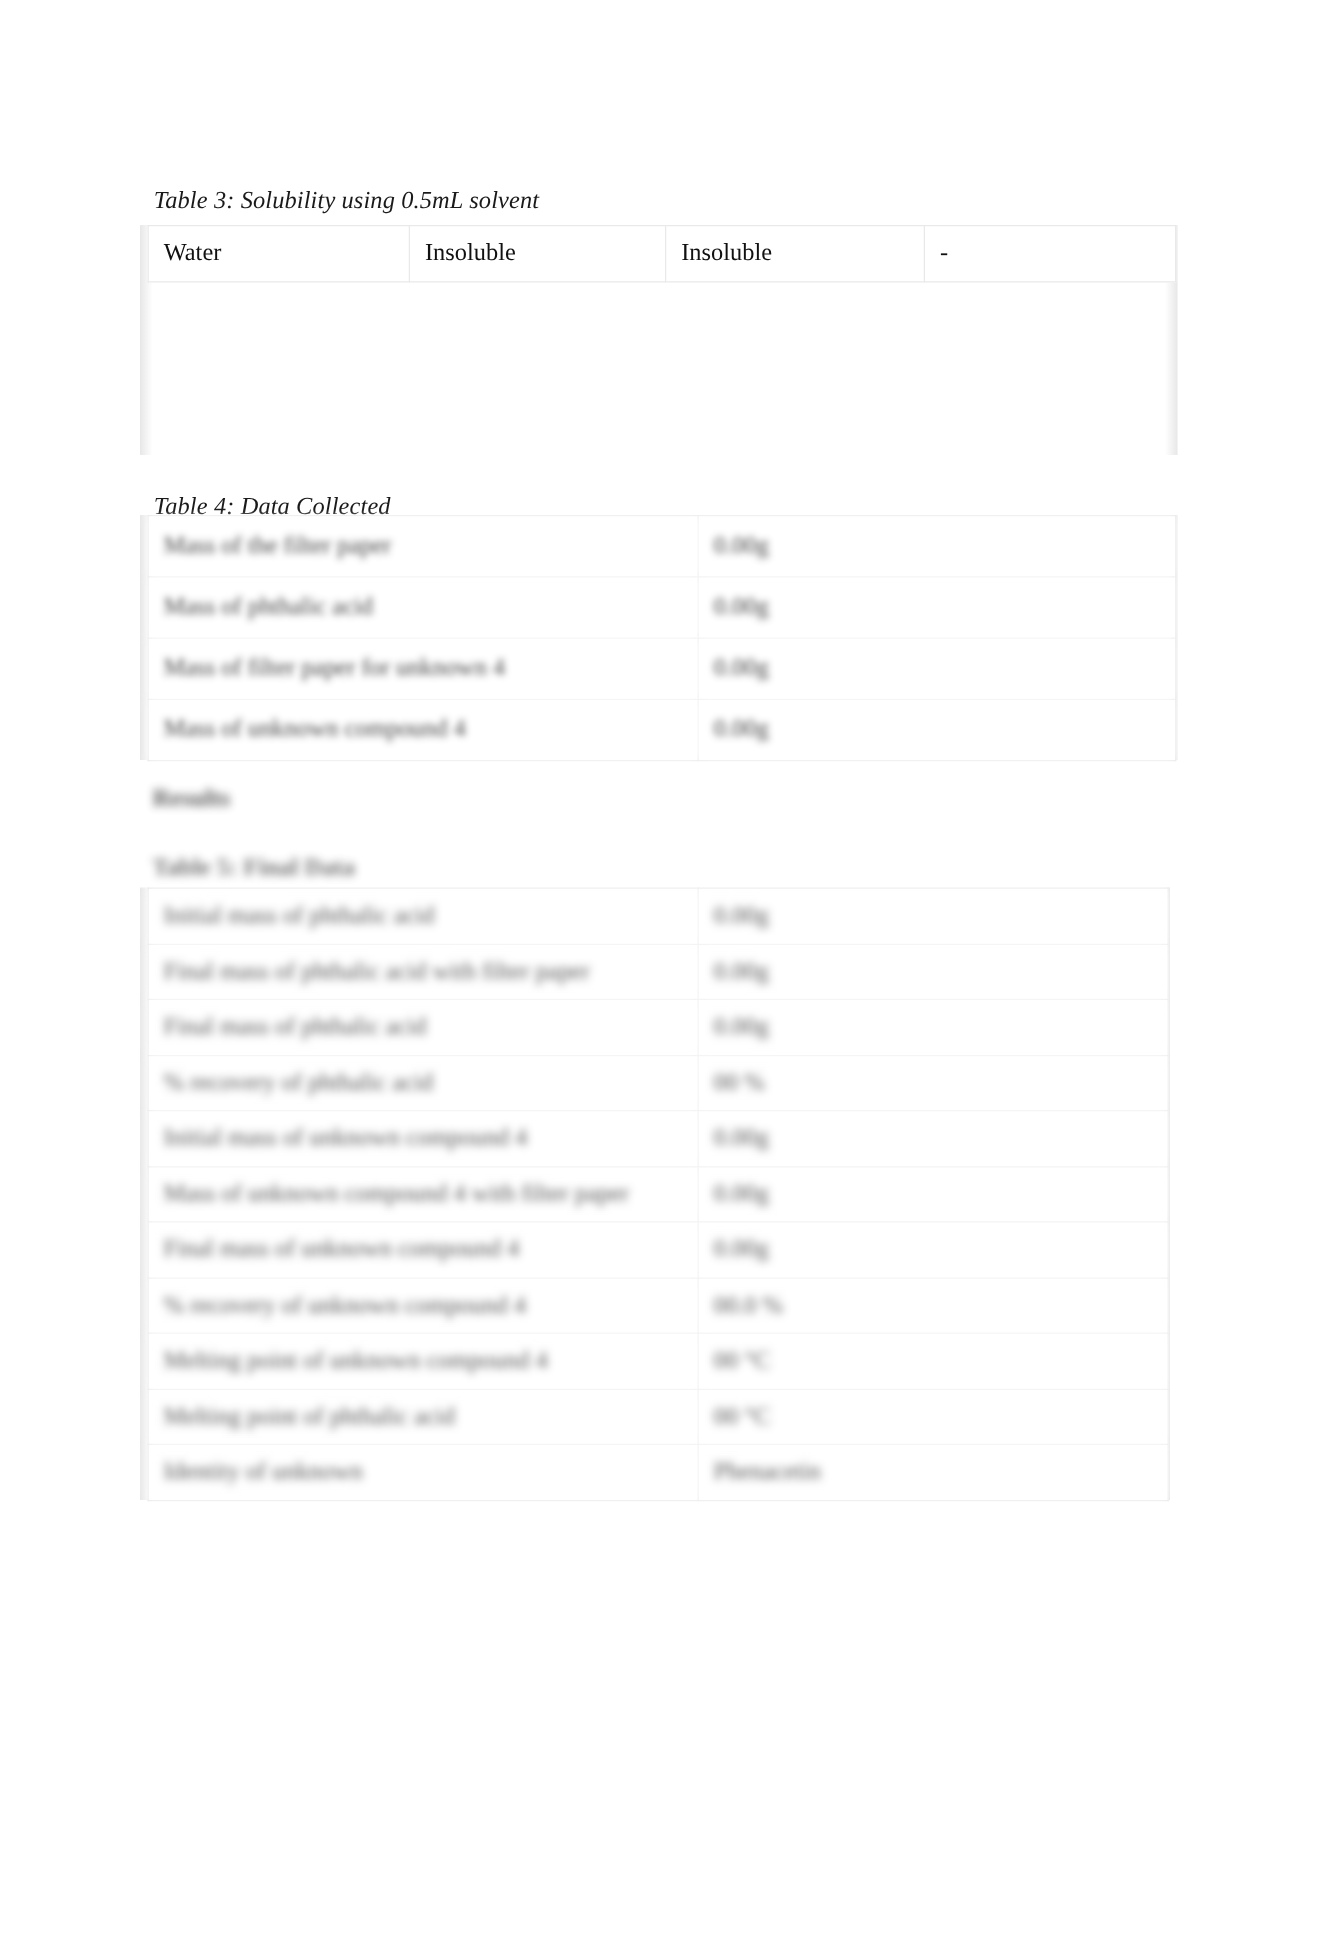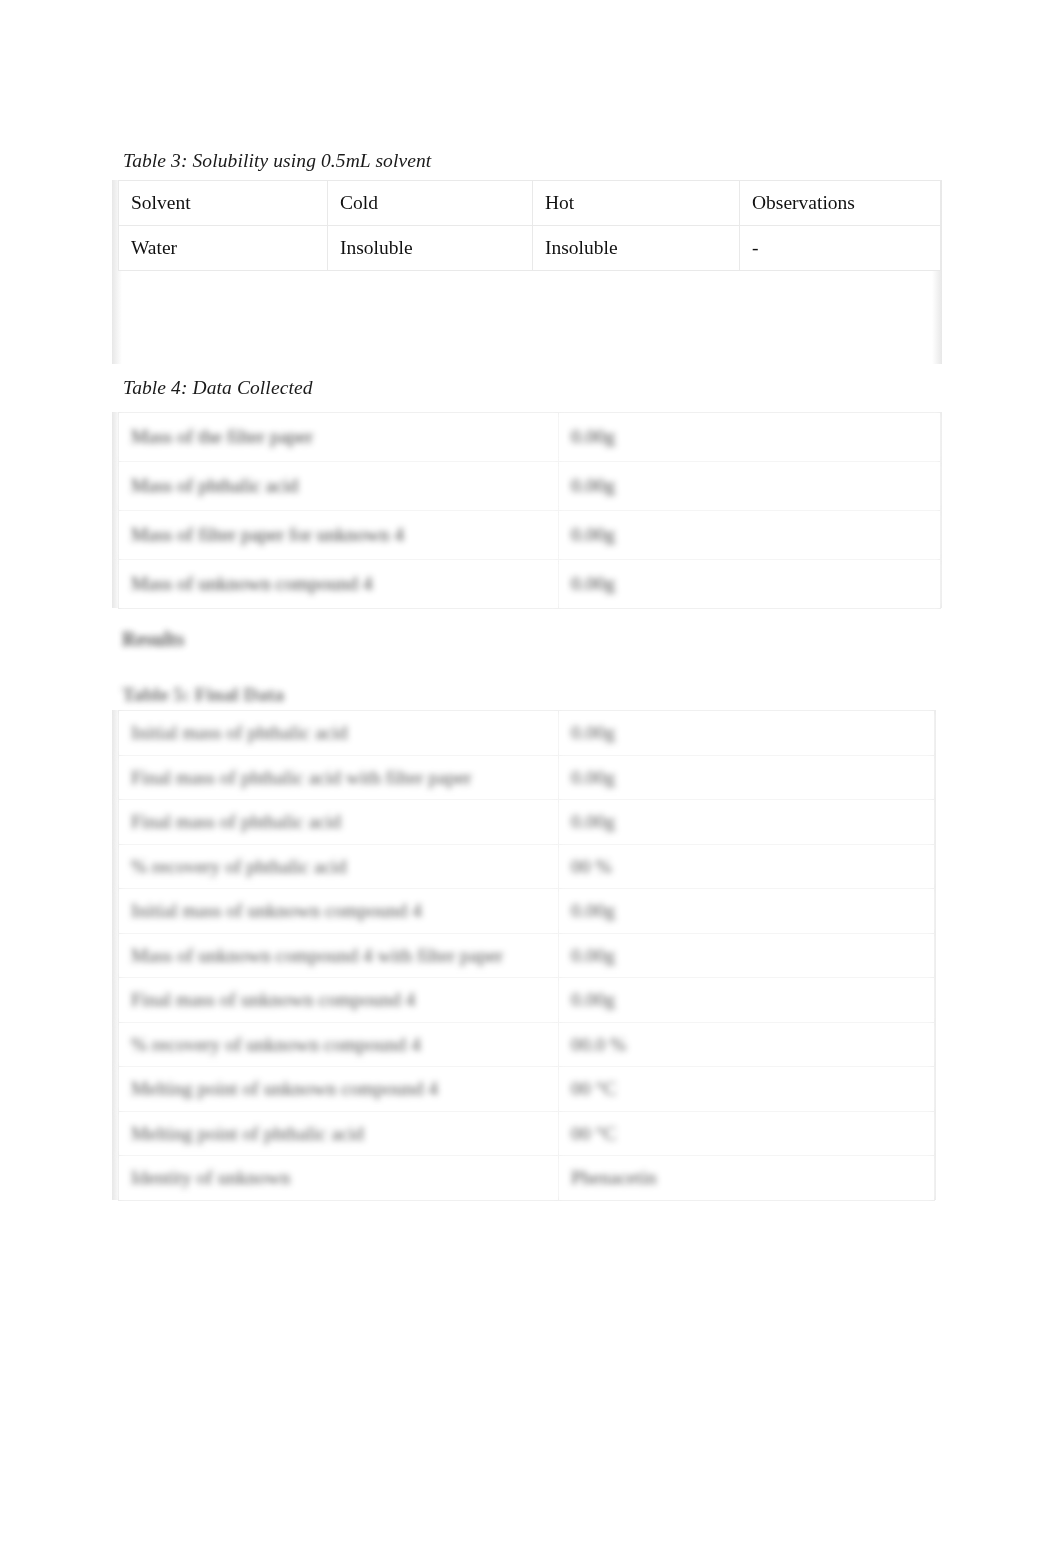--- a/index.html
+++ b/index.html
@@ -118,35 +118,29 @@
 
   <table class="tbl" id="table3">
     <colgroup>
       <col style="width:209px">
         <col style="width:205px">
         <col style="width:207px">
         <col style="width:201px">
     </colgroup>
     <tbody>
       <tr>
-        <td>Solvent</td>
-        <td>Cold</td>
-        <td>Hot</td>
-        <td>Observations</td>
-      </tr>
-      <tr>
         <td>Water</td>
         <td>Insoluble</td>
         <td>Insoluble</td>
         <td>-</td>
       </tr>
     </tbody>
   </table>
 
-  <div class="caption" style="left:123px; top:377px;">Table 4: Data Collected</div>
+  <div class="caption" style="left:123px; top:395px;">Table 4: Data Collected</div>
 
   <div class="edge-soft left t4-edge"></div>
   <div class="edge-soft right t4-edge" style="left:932px;"></div>
 
   <table class="tbl" id="table4">
     <colgroup>
         <col style="width:440px">
         <col style="width:382px">
       </colgroup>
     <tbody>

